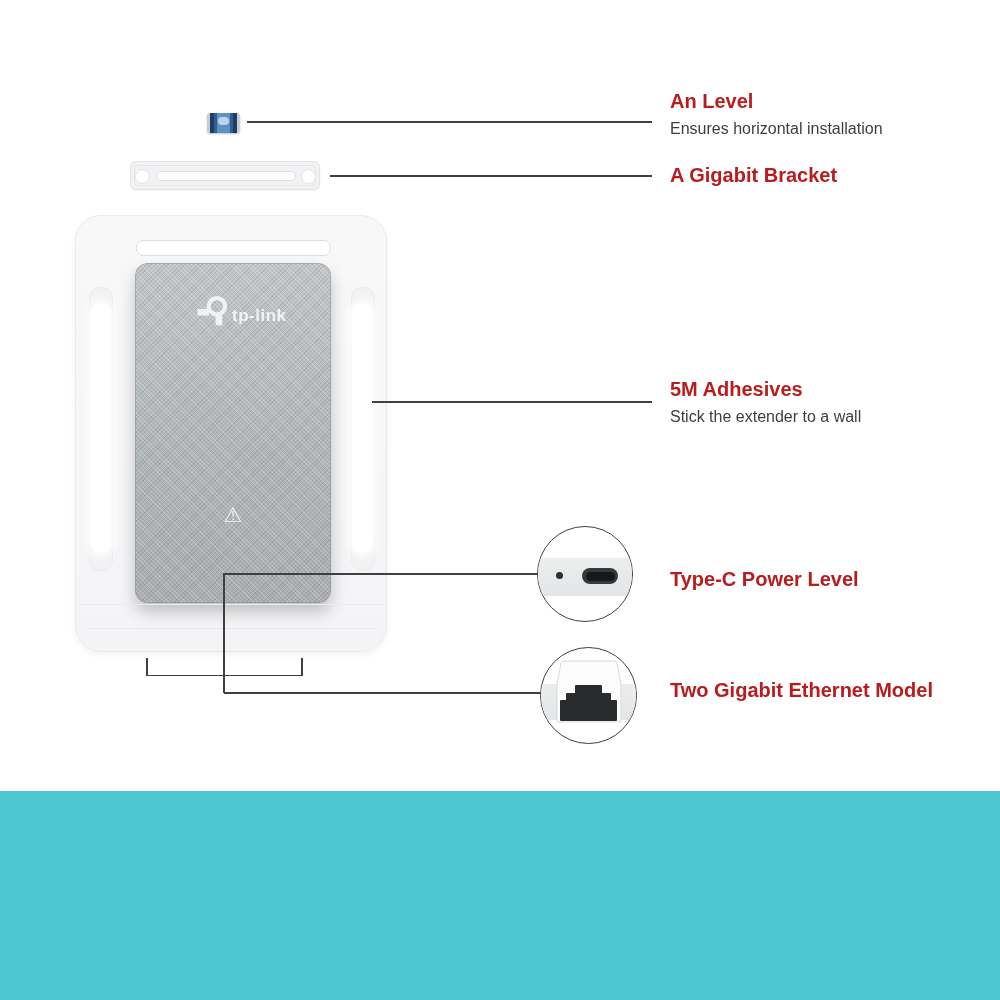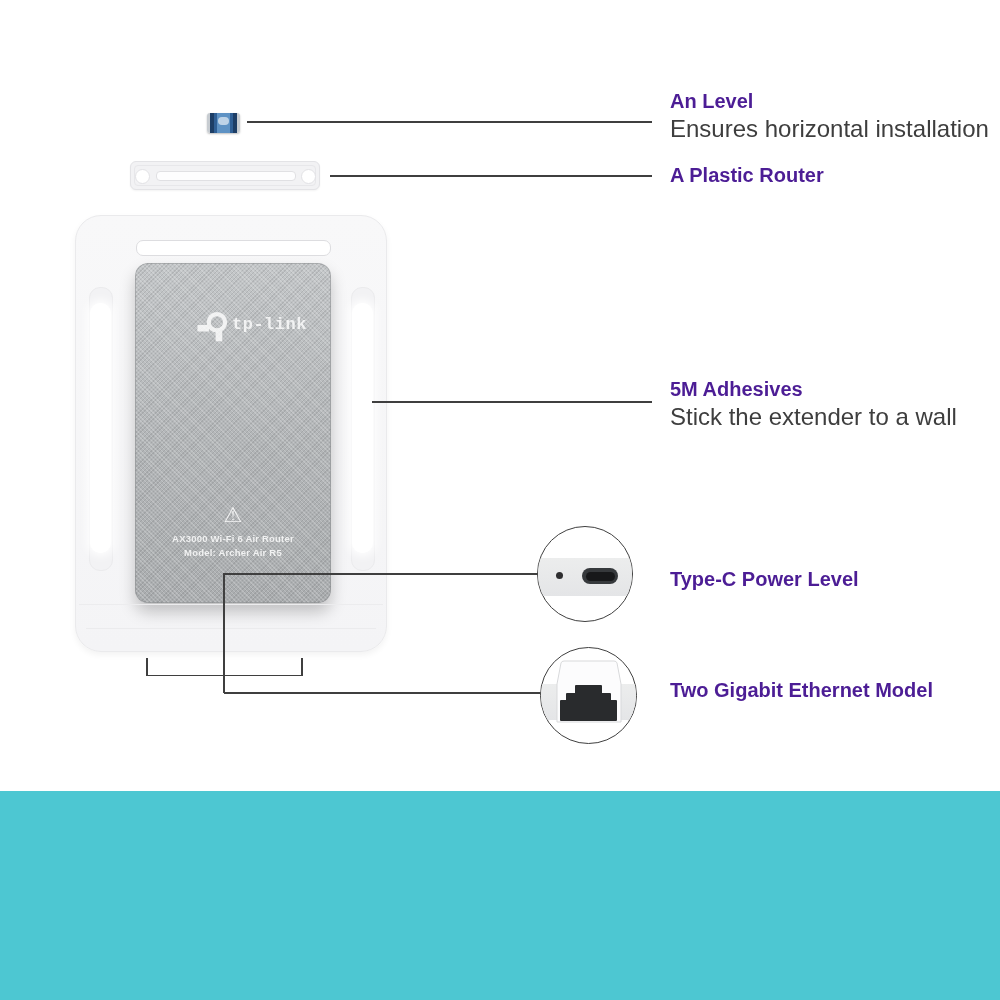--- a/index.html
+++ b/index.html
@@ -42,31 +42,31 @@
   .device .chinline2{position:absolute;left:10px;right:10px;top:412px;height:1px;background:#ebebed;}
 
   
   .fabric{position:absolute;left:59px;top:47px;width:196px;height:340px;border-radius:13px;
     background-color:#b5b8ba;
     background-image:
       repeating-linear-gradient(45deg, rgba(255,255,255,.20) 0 1px, transparent 1px 3px),
       repeating-linear-gradient(-45deg, rgba(70,70,72,.14) 0 1px, transparent 1px 3px),
       linear-gradient(180deg,#c3c6c8,#b2b5b7 55%,#aaadaf);
     box-shadow:0 9px 16px rgba(0,0,0,.22), inset 0 0 0 1px rgba(125,128,130,.4);}
-  .fabric-logo{position:absolute;left:62px;top:44px;display:flex;align-items:flex-start;opacity:.8;font-family:Liberation Mono, monospace;}
+  .fabric-logo{position:absolute;left:62px;top:28px;display:flex;align-items:flex-end;opacity:.8;}
   .fabric-logo .word{color:#fff;font-weight:700;font-size:17px;letter-spacing:.5px;margin:8px 0 0 4px;}
   .fabric-warning{position:absolute;left:0;right:0;top:240px;text-align:center;
     color:rgba(255,255,255,.85);font-size:21px;line-height:24px;}
   .fabric-label{position:absolute;left:0;right:0;top:269px;text-align:center;
     color:rgba(255,255,255,.82);font-size:9.5px;font-weight:700;line-height:14px;letter-spacing:.2px;}
 
   
   .callout{position:absolute;left:670px;}
-  .callout .t{font-size:20px;font-weight:600;color:#4c1d95;line-height:27px;}
-  .callout .d{font-size:24px;font-weight:400;color:#3e3e3e;line-height:27px;}
+  .callout .t{font-size:20px;font-weight:600;color:#b91c1c;line-height:27px;}
+  .callout .d{font-size:16px;font-weight:400;color:#3e3e3e;line-height:27px;}
 
   
   .inset{position:absolute;border-radius:50%;background:#fff;border:1.5px solid #3f3f3f;overflow:hidden;}
   .inset .band{position:absolute;left:0;right:0;background:linear-gradient(180deg,#eceded,#e4e5e7);}
   .typec-inset{left:537px;top:526px;width:94px;height:94px;}
   .typec-inset .band{top:31px;height:38px;}
   .typec-inset .pin{position:absolute;left:18px;top:45px;width:7px;height:7px;border-radius:50%;background:#2e2e30;}
   .typec-inset .port{position:absolute;left:44px;top:41px;width:36px;height:16px;border-radius:8px;
     background:#36393c;}
   .typec-inset .port:after{content:"";position:absolute;inset:3.5px;border-radius:5px;background:#17181a;}
@@ -99,24 +99,20 @@
     <div class="fabric">
       <div class="fabric-logo">
         <svg width="31" height="35" viewBox="0 0 70 78">
           <circle cx="45" cy="34" r="18.5" fill="none" stroke="#ffffff" stroke-width="9.5"></circle>
           <rect x="1" y="40" width="26" height="15" rx="2" fill="#ffffff"></rect>
           <rect x="42" y="48" width="15" height="29" rx="2" fill="#ffffff"></rect>
         </svg>
         <span class="word">tp-link</span>
       </div>
       <div class="fabric-warning">⚠</div>
-      <div class="fabric-label">
-        <div>AX3000 Wi-Fi 6 Air Router</div>
-        <div>Model: Archer Air R5</div>
-      </div>
     </div>
     <div class="chinline1"></div>
     <div class="chinline2"></div>
   </div>
 
   <div class="cline" style="left:247px;top:121px;width:405px;height:1.5px;"></div>
   <div class="cline" style="left:330px;top:175px;width:322px;height:1.5px;"></div>
   <div class="cline" style="left:372px;top:401px;width:280px;height:1.5px;"></div>
   <div class="cline" style="left:224px;top:573px;width:314px;height:1.5px;"></div>
   <div class="cline" style="left:223px;top:573px;width:1.5px;height:120px;"></div>
@@ -137,21 +133,21 @@
       <path d="M16,74 L16,36 L20,15 Q20.5,13 23,13 L73,13 Q75.5,13 76,15 L80,36 L80,74 Z" fill="#fcfcfd" stroke="#d8d9db" stroke-width="1"></path>
       <path d="M20,72 L20,53 L26,53 L26,46 L35,46 L35,38 L60,38 L60,46 L69,46 L69,53 L75,53 L75,72 Z" fill="#292b2d" stroke="#292b2d" stroke-width="2" stroke-linejoin="round"></path>
     </svg>
   </div>
 
   <div class="callout" style="top:88px;">
     <div class="t">An Level</div>
     <div class="d">Ensures horizontal installation</div>
   </div>
   <div class="callout" style="top:162px;">
-    <div class="t">A Plastic Router</div>
+    <div class="t">A Gigabit Bracket</div>
   </div>
   <div class="callout" style="top:376px;">
     <div class="t">5M Adhesives</div>
     <div class="d">Stick the extender to a wall</div>
   </div>
   <div class="callout" style="top:566px;">
     <div class="t">Type-C Power Level</div>
   </div>
   <div class="callout" style="top:677px;">
     <div class="t">Two Gigabit Ethernet Model</div>

